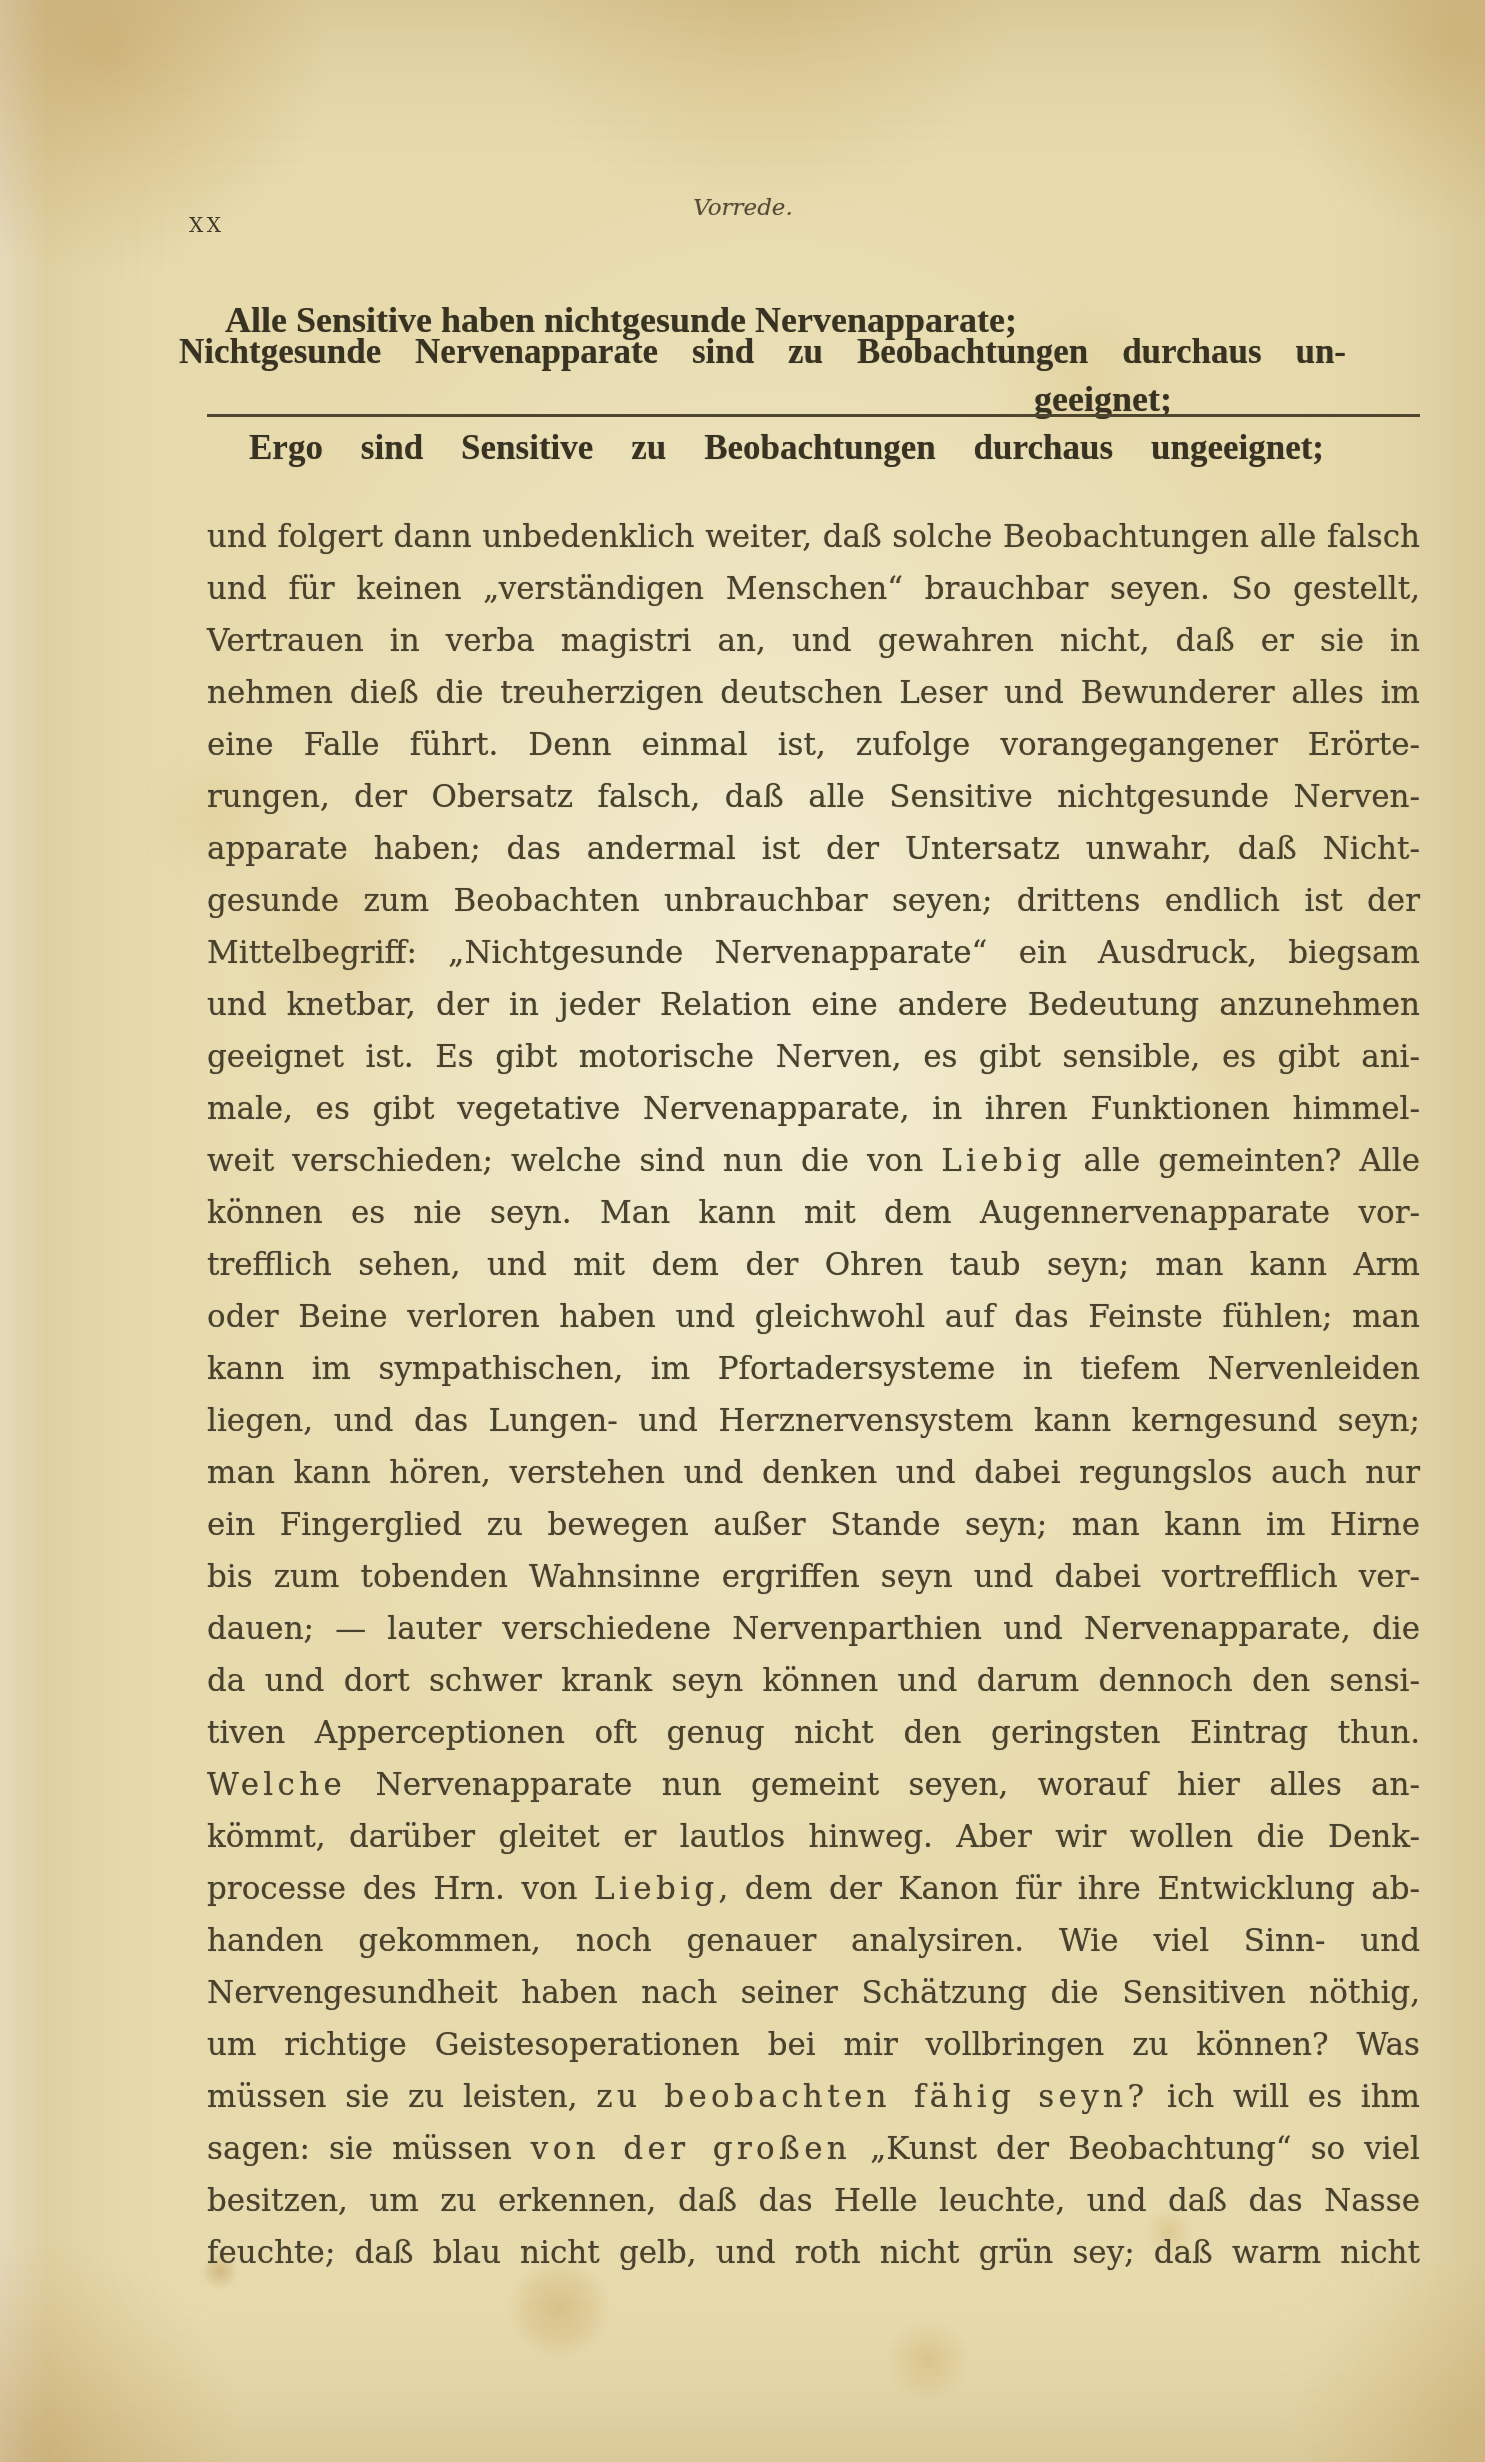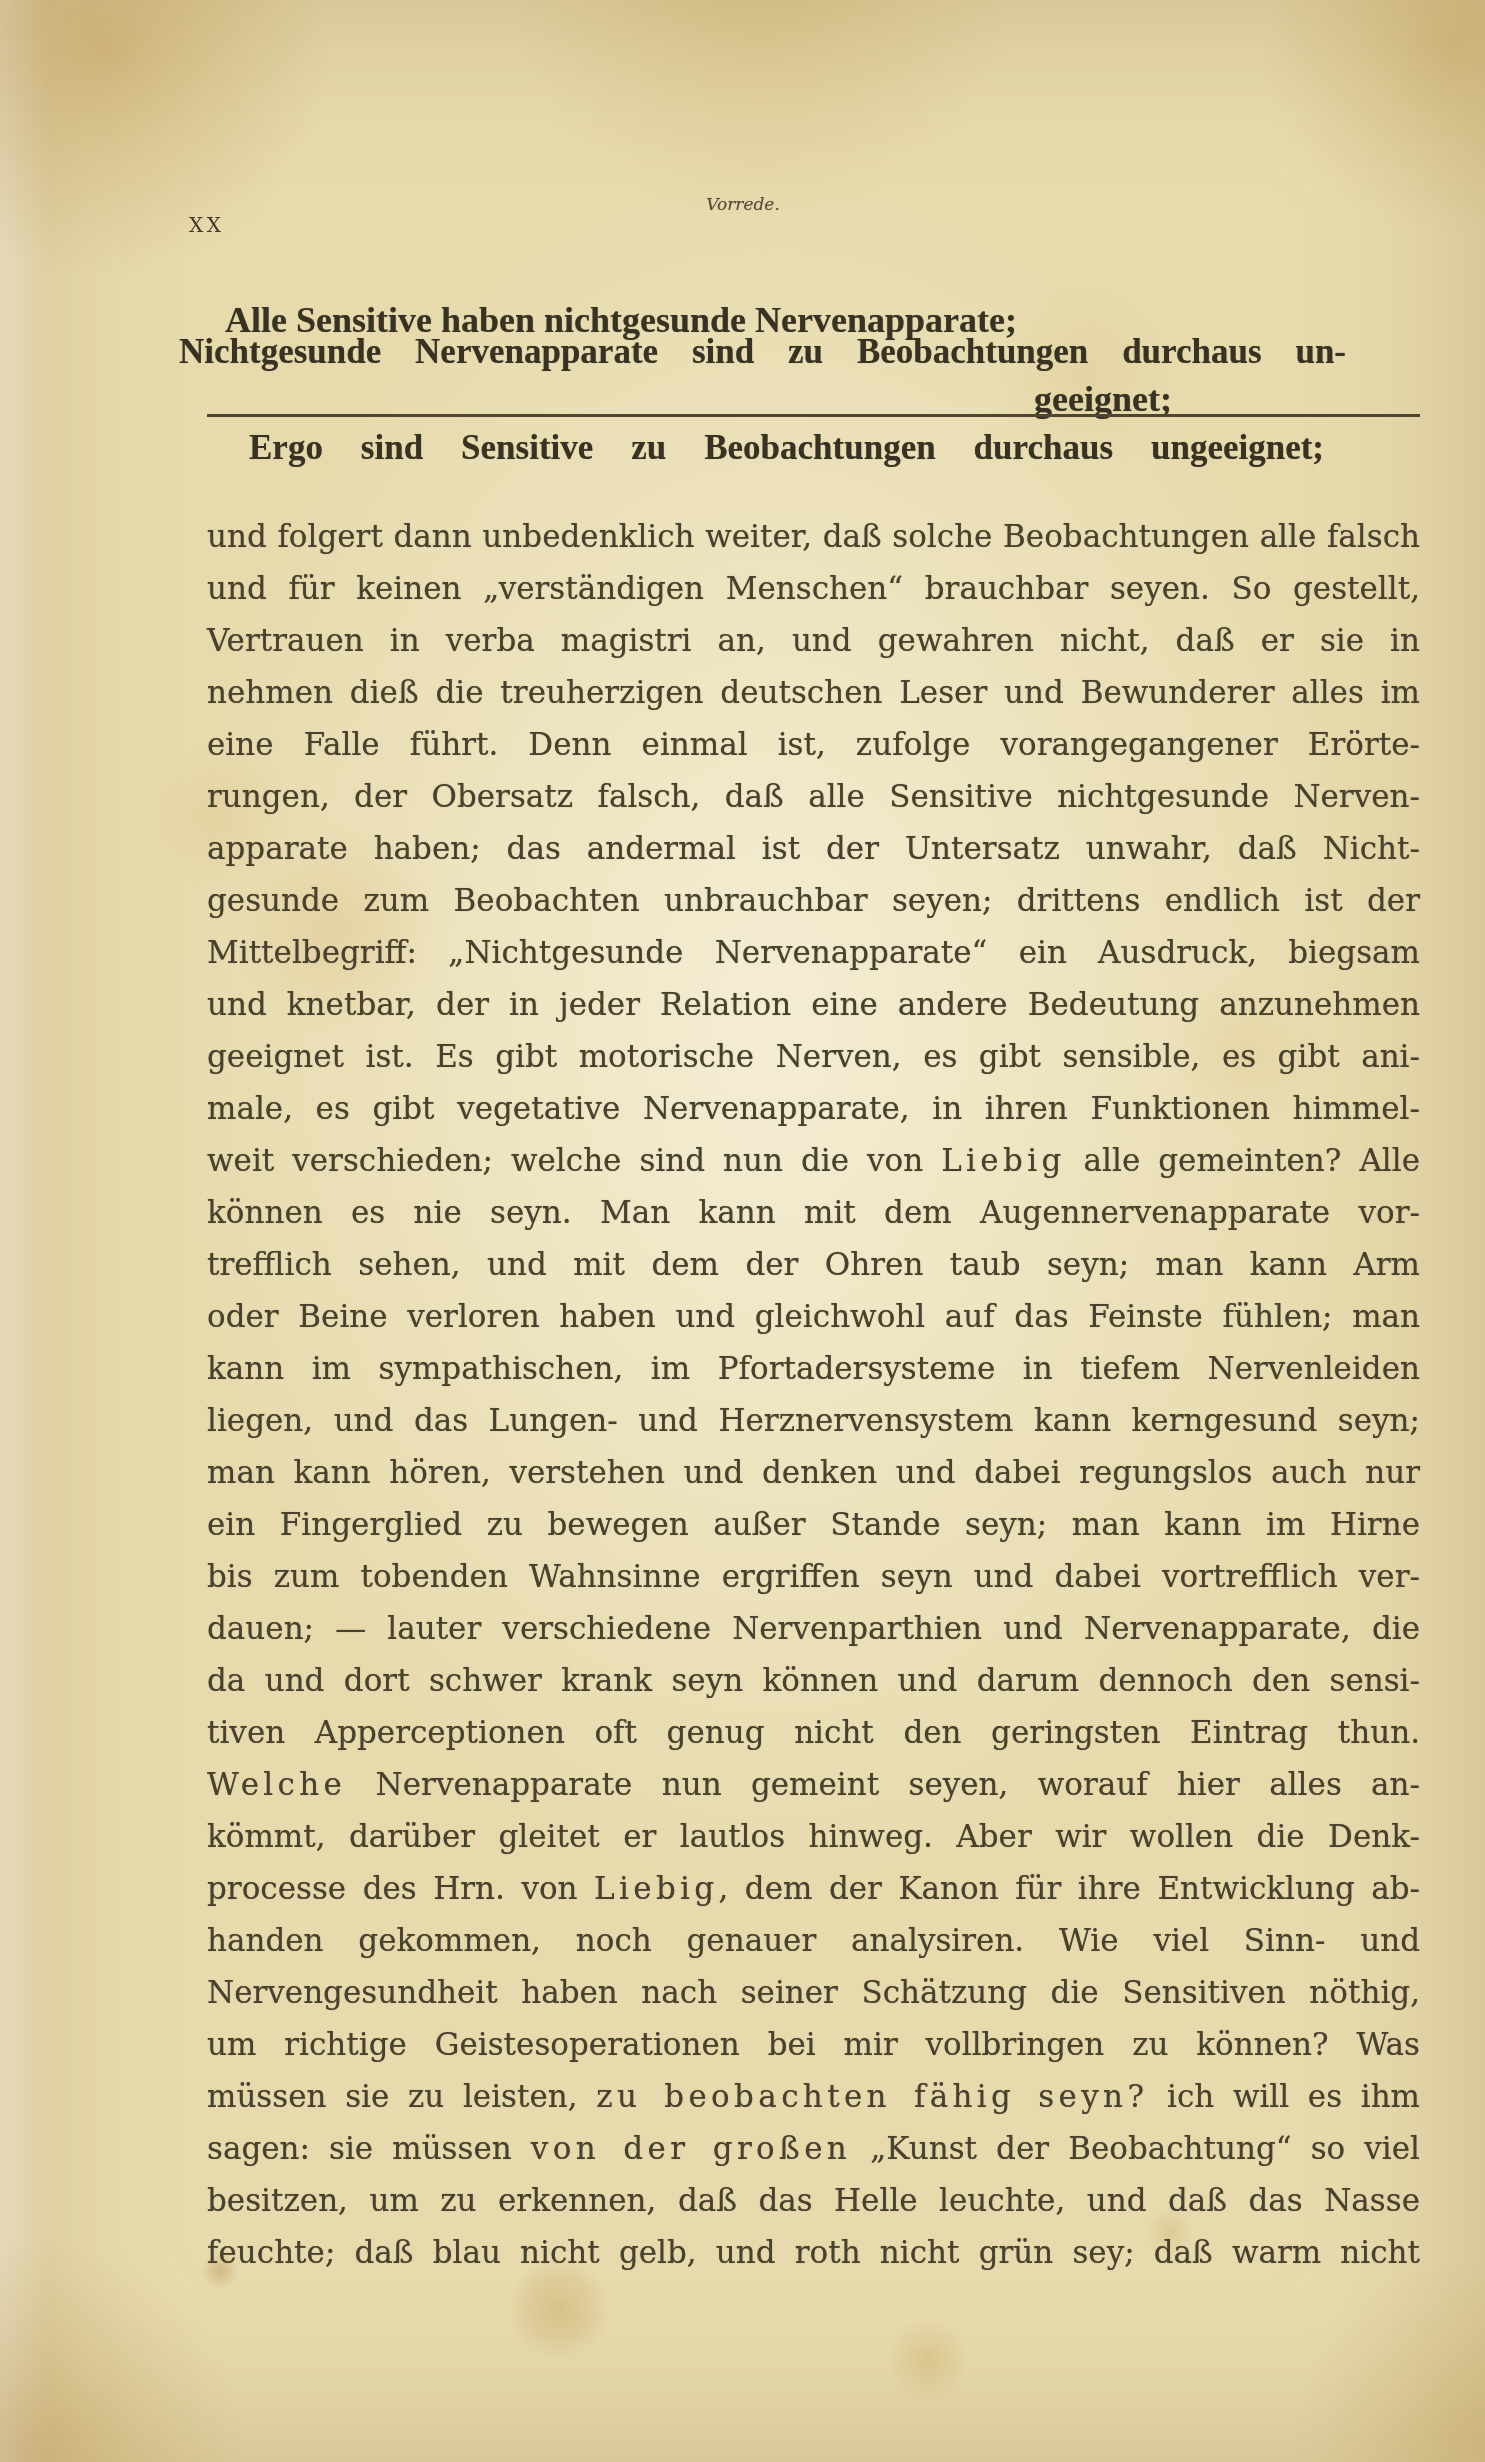--- a/index.html
+++ b/index.html
@@ -40,21 +40,21 @@
     position: absolute;
     left: 189px; top: 19px;
     font-size: 20px;
     letter-spacing: 3.5px;
     color: #3e392b;
   }
   .running-title {
     position: absolute;
     left: 0; right: 0;
     text-align: center;
-    font-size: 17px;
+    font-size: 23px;
     font-style: italic;
     color: #554c3a;
     text-shadow: 0 0 0.9px rgba(85,76,58,0.4);
   }
 
   
   .syllogism {
     position: absolute;
     left: 0; top: 278px; right: 0;
     font-family: "Liberation Serif", serif;

